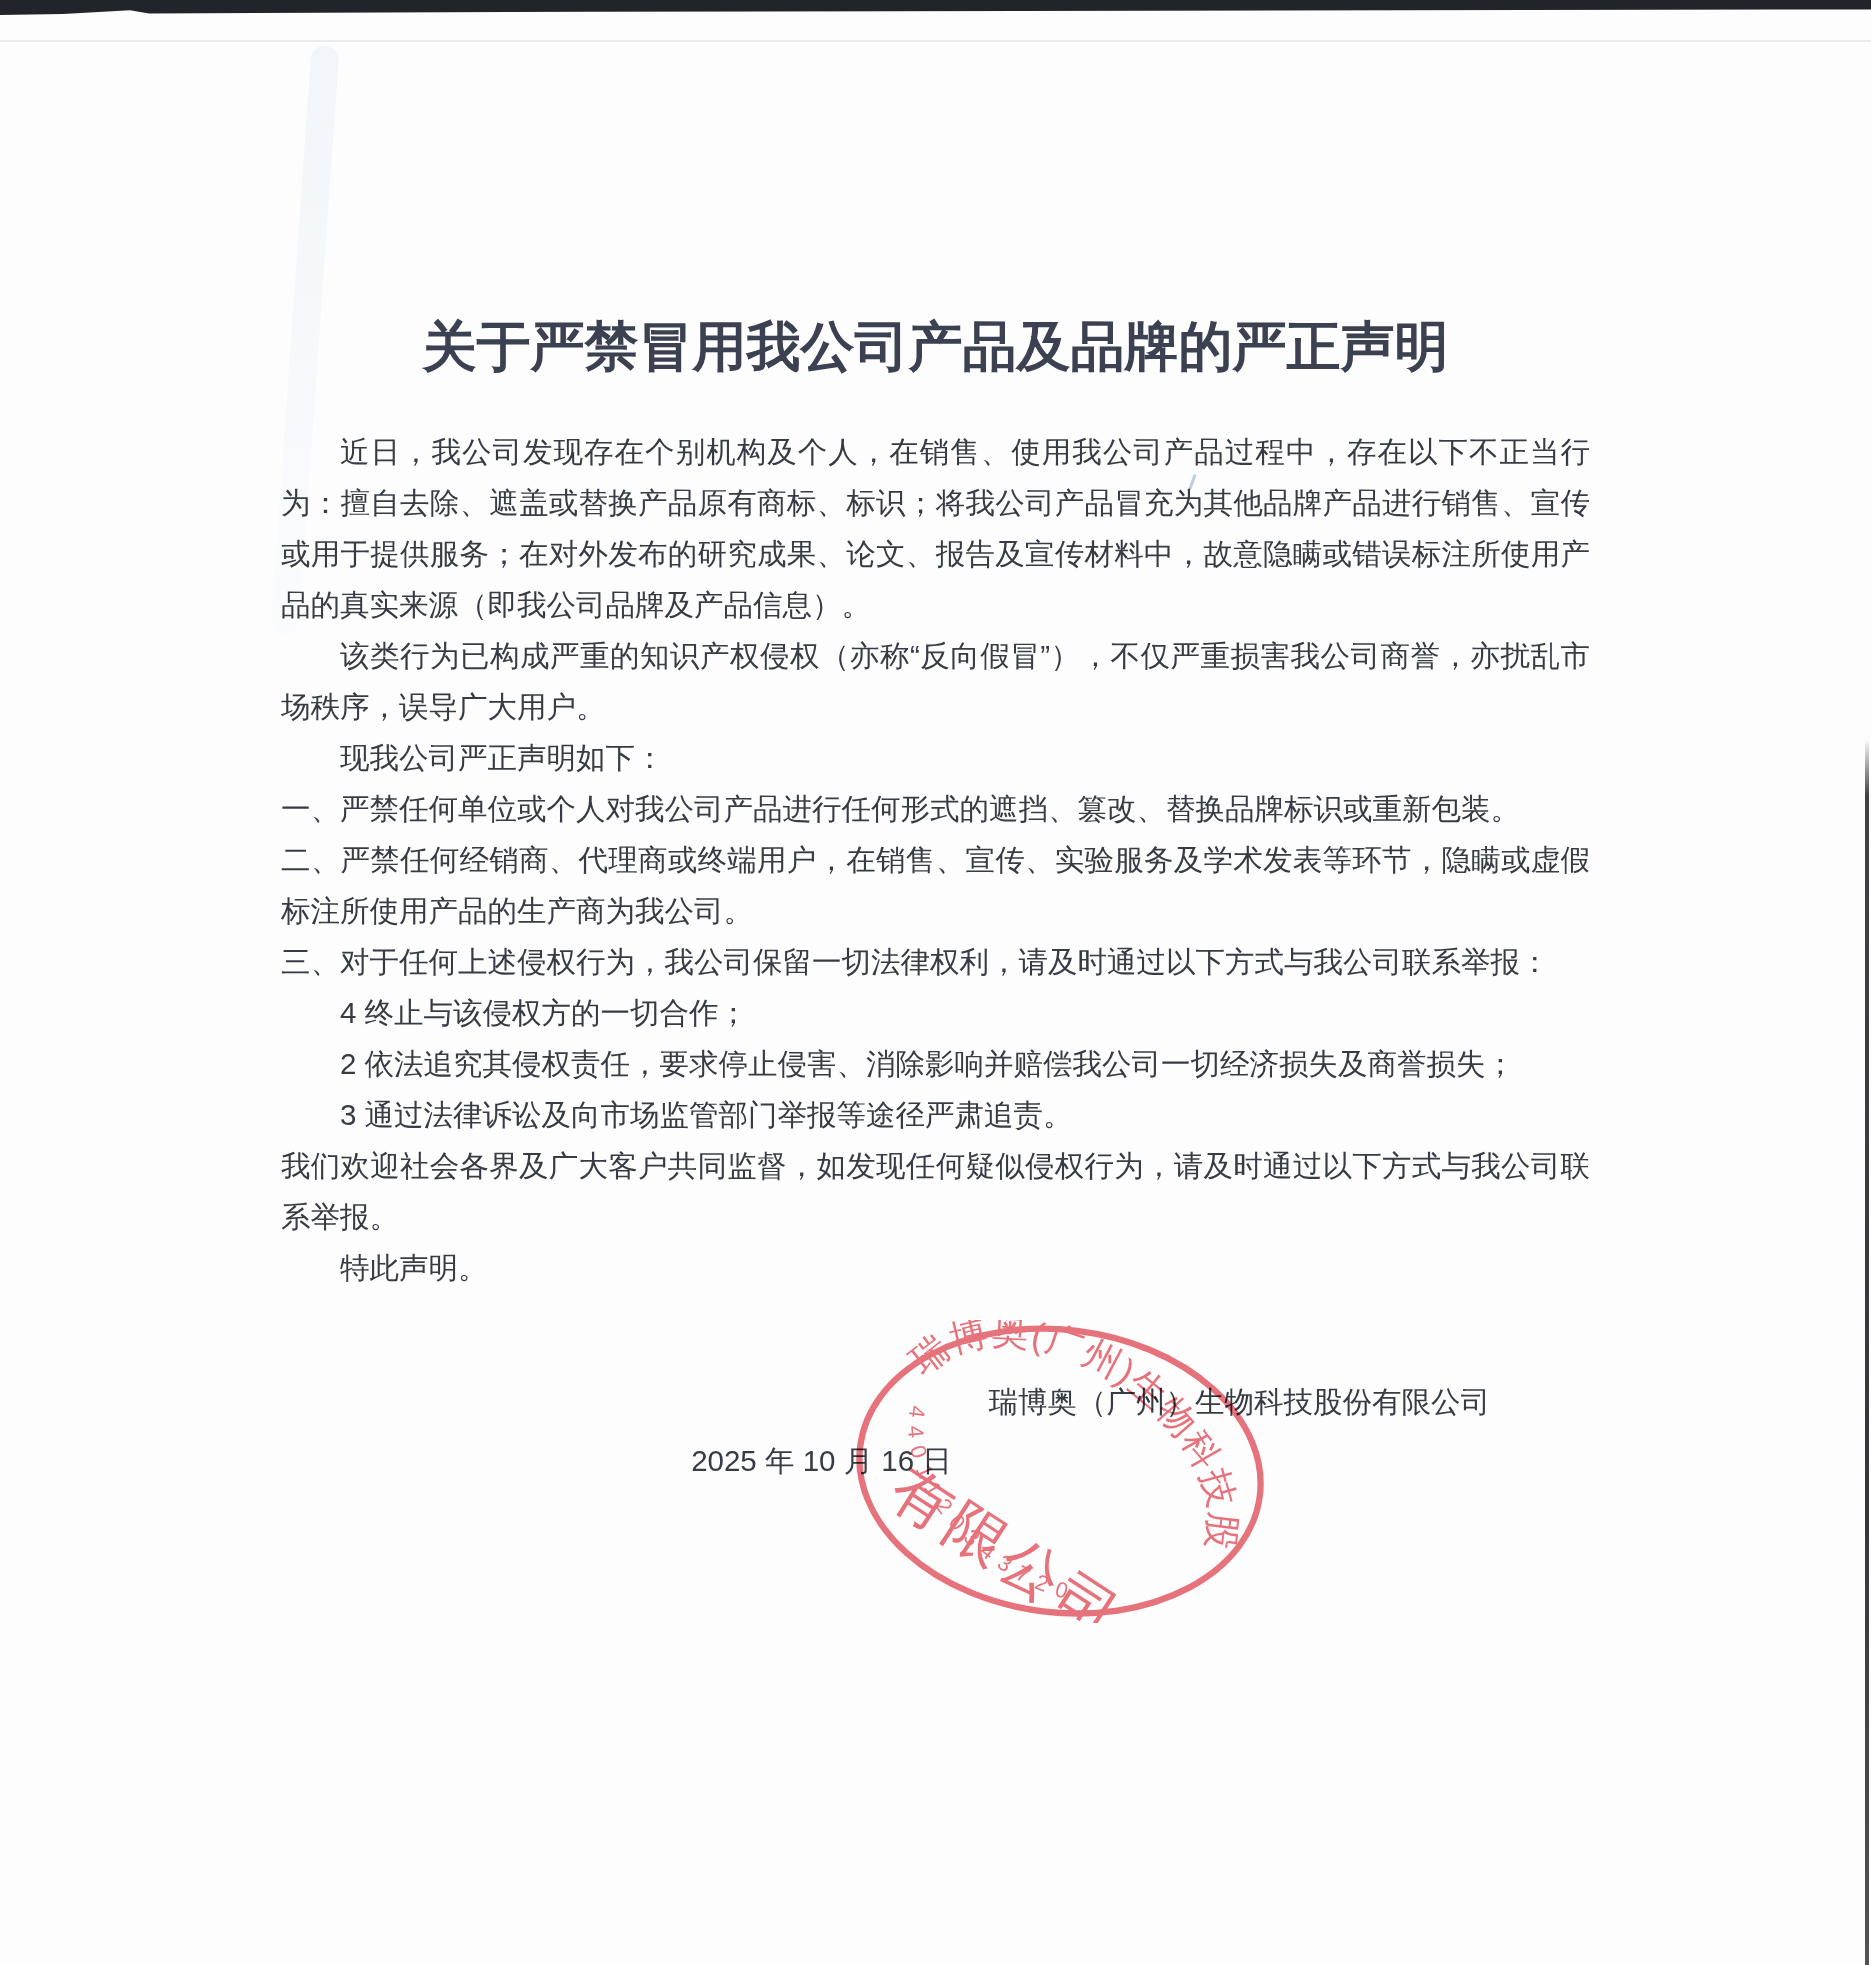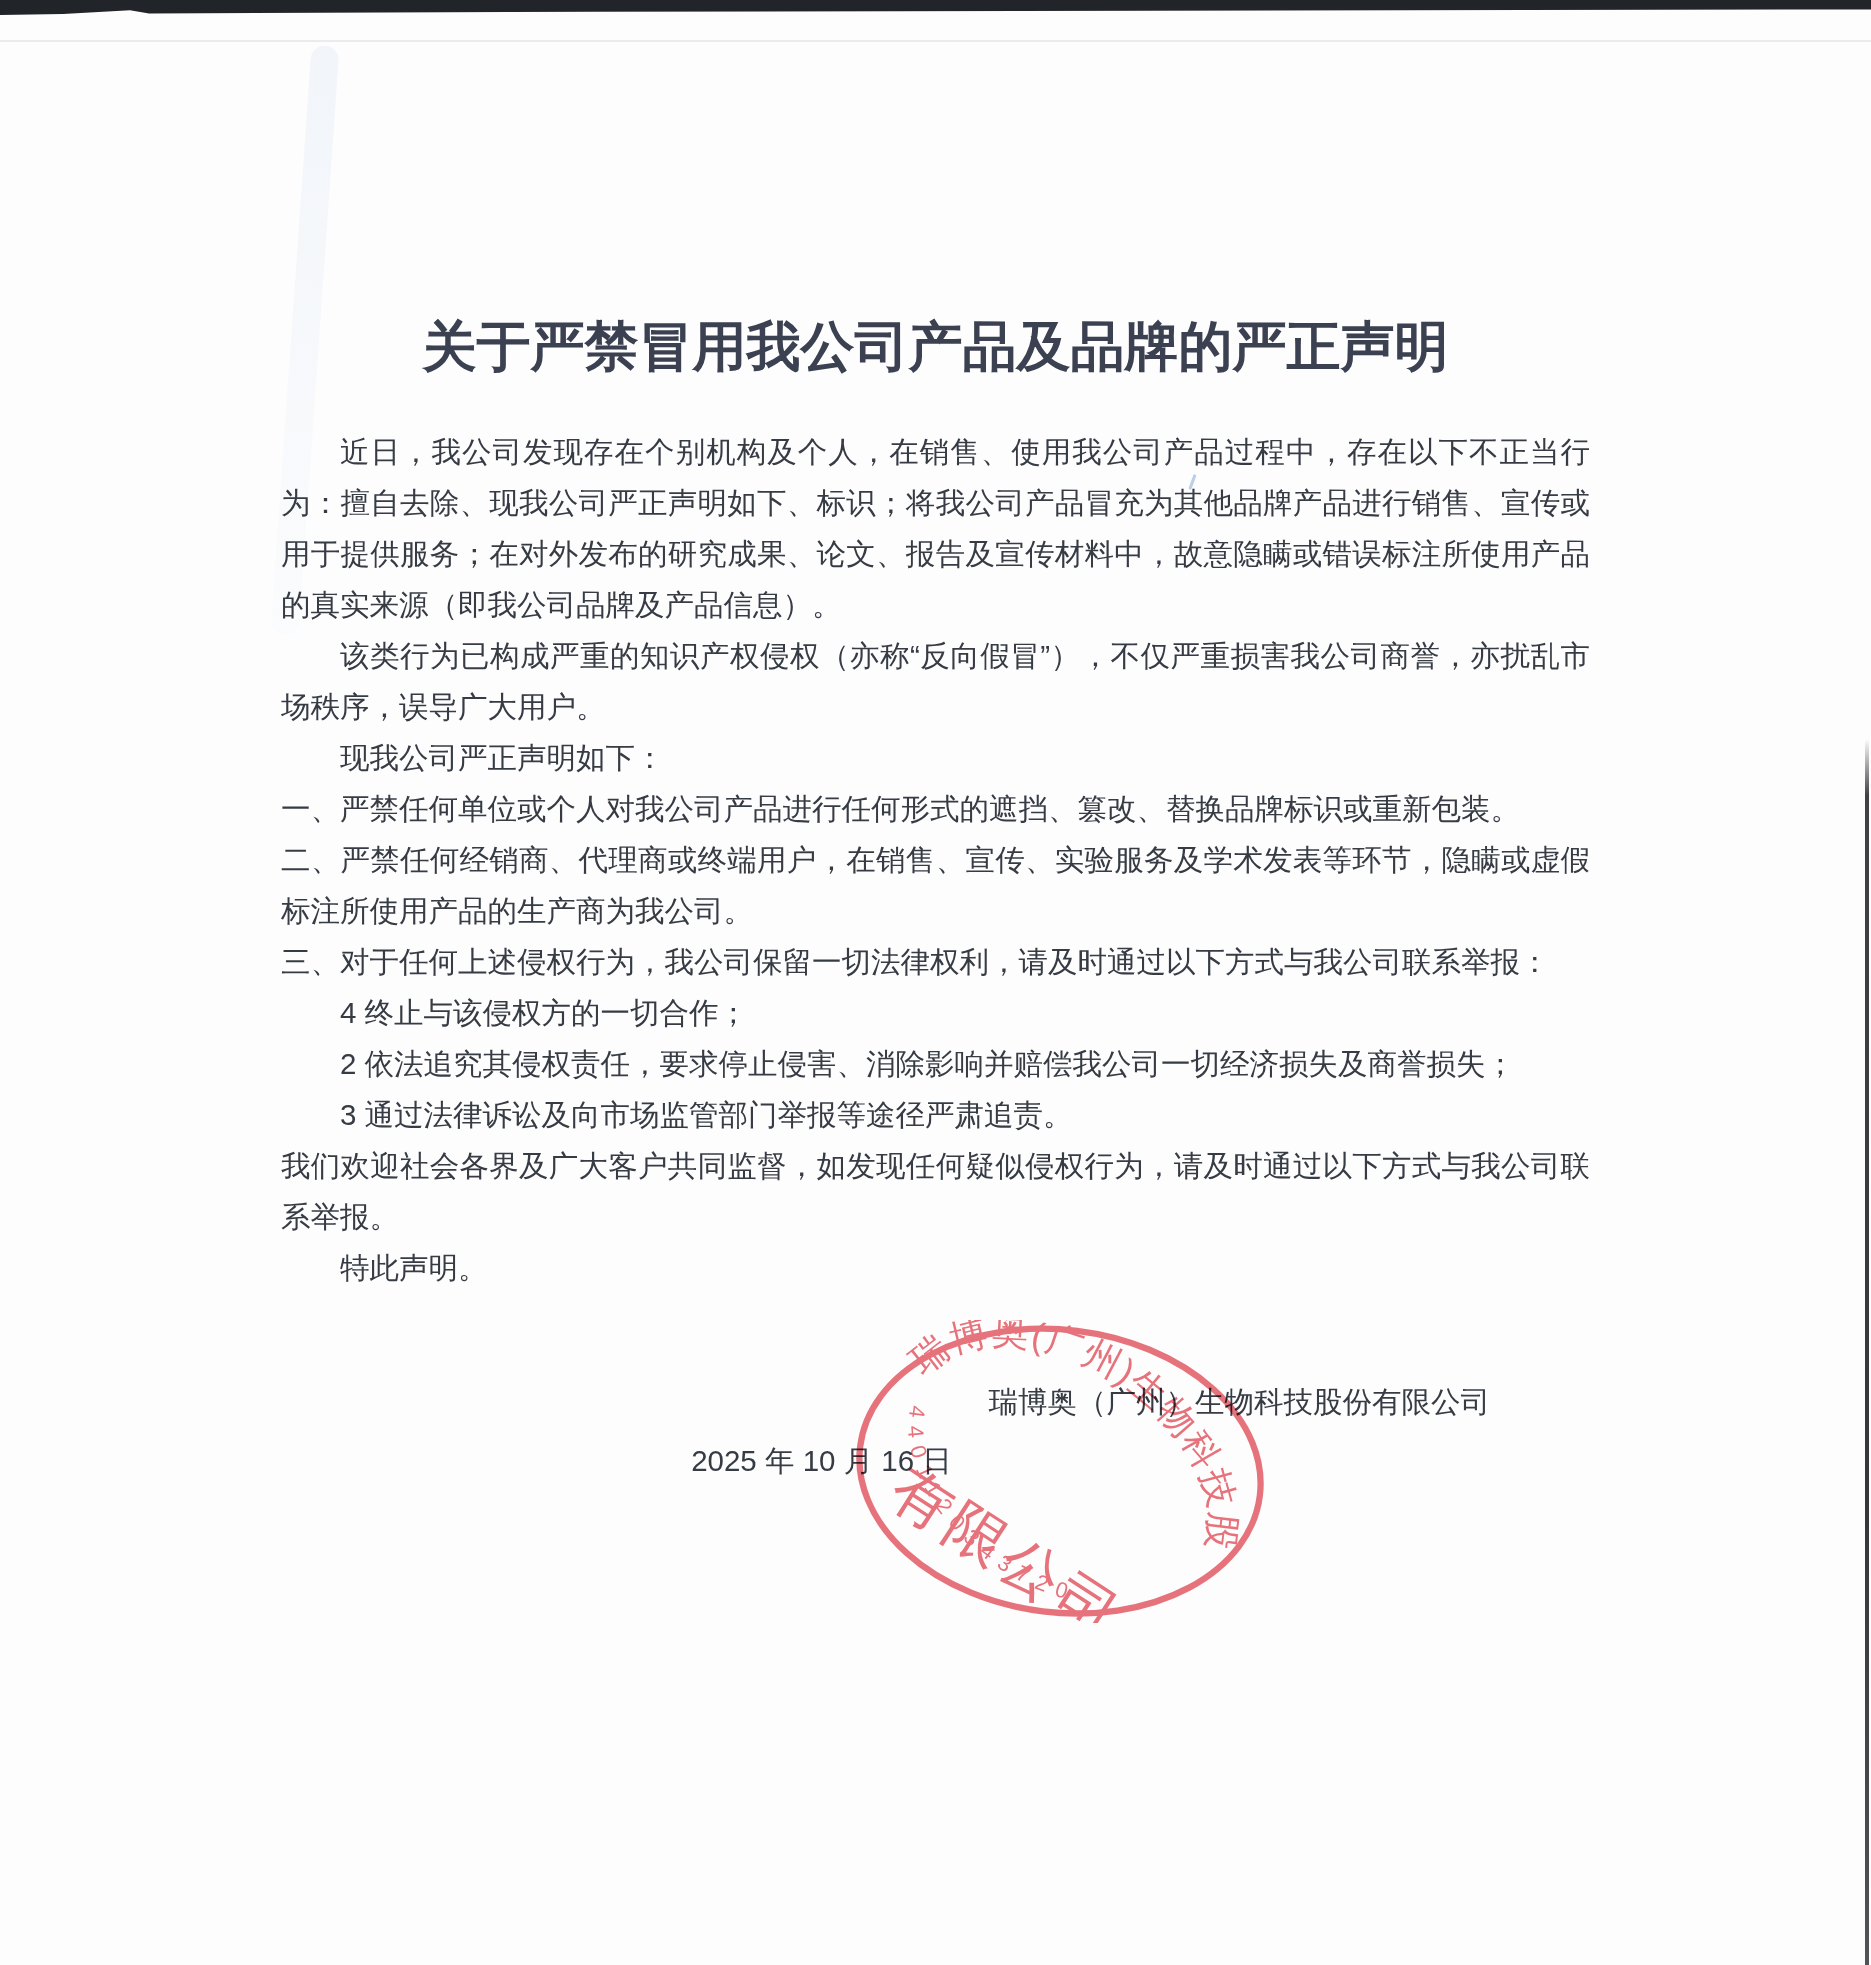--- a/index.html
+++ b/index.html
@@ -85,21 +85,21 @@
   <div class="scan-bar-top"></div>
   <div class="scan-line-right"></div>
   <div class="scan-streak-h"></div>
   <div class="scan-streak-v"></div>
 
   <div class="scan-speck"></div>
 
   <h1 class="doc-title">关于严禁冒用我公司产品及品牌的严正声明</h1>
 
   <div class="doc-body">
-    <p class="indent">近日，我公司发现存在个别机构及个人，在销售、使用我公司产品过程中，存在以下不正当行为：擅自去除、现我公司严正声明如下、标识；将我公司产品冒充为其他品牌产品进行销售、宣传或用于提供服务；在对外发布的研究成果、论文、报告及宣传材料中，故意隐瞒或错误标注所使用产品的真实来源（即我公司品牌及产品信息）。</p>
+    <p class="indent">近日，我公司发现存在个别机构及个人，在销售、使用我公司产品过程中，存在以下不正当行为：擅自去除、遮盖或替换产品原有商标、标识；将我公司产品冒充为其他品牌产品进行销售、宣传或用于提供服务；在对外发布的研究成果、论文、报告及宣传材料中，故意隐瞒或错误标注所使用产品的真实来源（即我公司品牌及产品信息）。</p>
     <p class="indent">该类行为已构成严重的知识产权侵权（亦称“反向假冒”），不仅严重损害我公司商誉，亦扰乱市场秩序，误导广大用户。</p>
     <p class="indent">现我公司严正声明如下：</p>
     <p>一、严禁任何单位或个人对我公司产品进行任何形式的遮挡、篡改、替换品牌标识或重新包装。</p>
     <p>二、严禁任何经销商、代理商或终端用户，在销售、宣传、实验服务及学术发表等环节，隐瞒或虚假标注所使用产品的生产商为我公司。</p>
     <p>三、对于任何上述侵权行为，我公司保留一切法律权利，请及时通过以下方式与我公司联系举报：</p>
     <p class="indent">4  终止与该侵权方的一切合作；</p>
     <p class="indent">2  依法追究其侵权责任，要求停止侵害、消除影响并赔偿我公司一切经济损失及商誉损失；</p>
     <p class="indent">3  通过法律诉讼及向市场监管部门举报等途径严肃追责。</p>
     <p>我们欢迎社会各界及广大客户共同监督，如发现任何疑似侵权行为，请及时通过以下方式与我公司联系举报。</p>
     <p class="indent">特此声明。</p>

